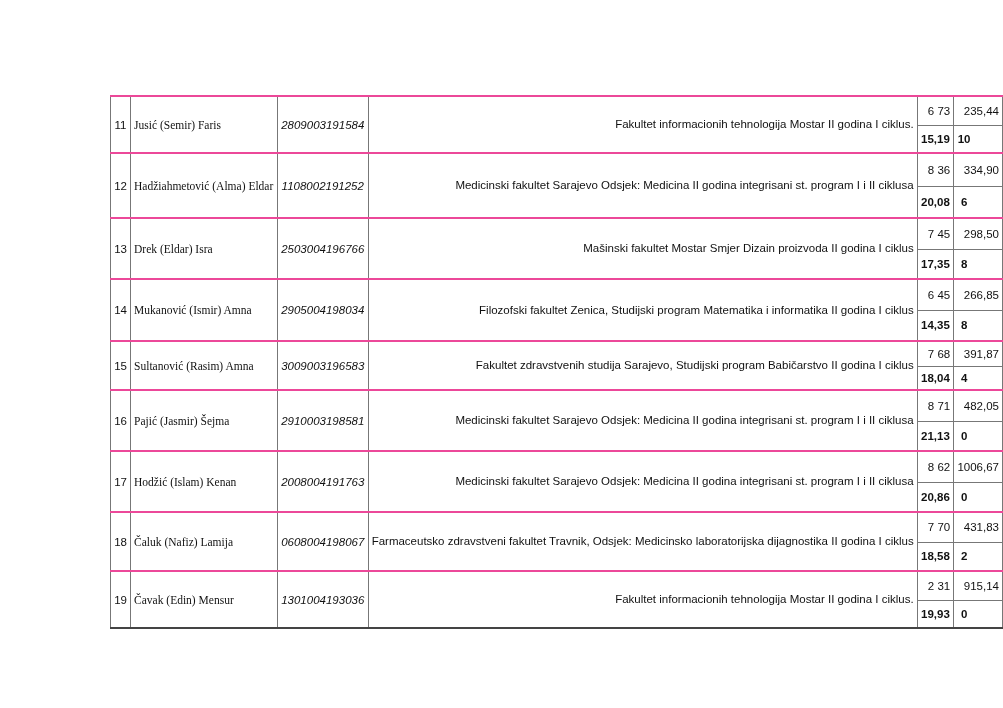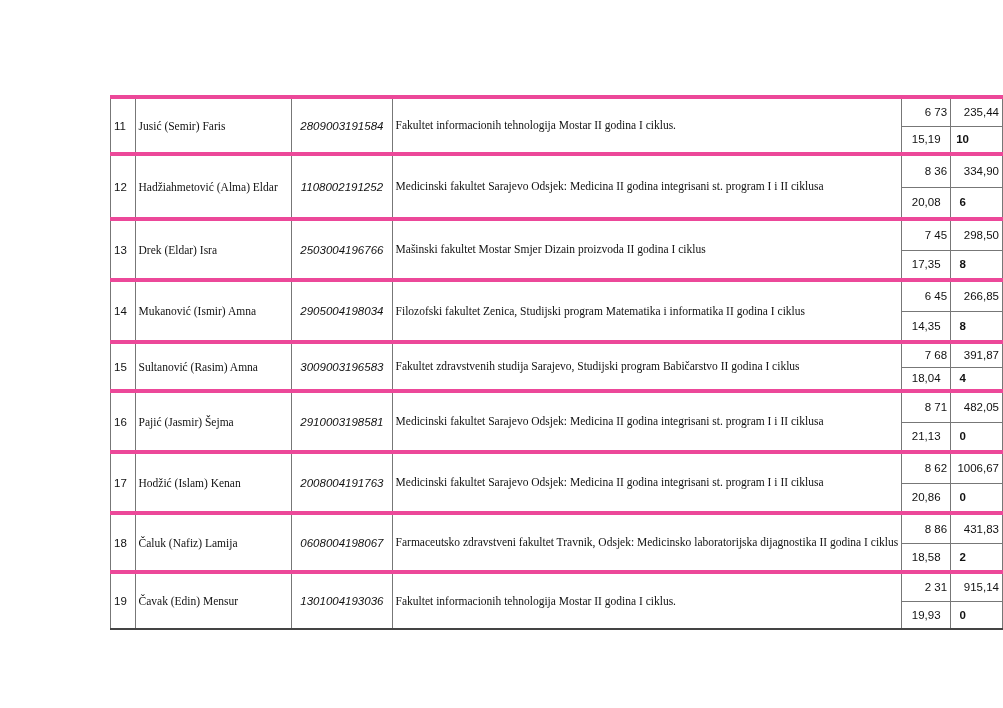--- a/index.html
+++ b/index.html
@@ -12,29 +12,29 @@
       font-size: 11.5px;
     }
     table.grid td {
       border: 1px solid #777;
       padding: 0 3px;
       vertical-align: middle;
       overflow: hidden;
       white-space: nowrap;
     }
     
-    td.c-no    { text-align: left; border-left: 3px double #222; border-right: 3px double #222; }
+    td.c-no    { text-align: center; border-left: 3px double #222; border-right: 3px double #222; }
     td.c-name  { text-align: left; padding-left: 2px; border-right: 3px double #222; font-family: Liberation Serif, serif; }
     td.c-jmbg  { text-align: center; border-right: 3px double #222; font-style: italic; }
-    td.c-fac   { text-align: left; white-space: normal; line-height: 13px; border-right: 3px double #222; font-family: Liberation Serif, serif; }
+    td.c-fac   { text-align: right; white-space: normal; line-height: 13px; border-right: 3px double #222; }
     td.c-a     { text-align: right; padding-right: 10px; border-right: 3px double #222; }
-    td.c-a.bold{ text-align: center; padding-right: 3px; font-weight: normal; margin-left: 30px; }
+    td.c-a.bold{ text-align: center; padding-right: 3px; font-weight: bold; margin-left: 30px; }
     td.c-b     { text-align: right; padding-right: 1px; border-right: 3px double #222; }
     td.c-b.bold{ text-align: center; font-weight: bold; padding-left: 0; padding-right: 28px; }
-    tr.row-top td { border-top: 4px solid #ec4899; }
+    tr.row-top td { border-top: 2px solid #ec4899; }
     table.grid { border-bottom: 2px solid #444; }
   </style>
 </head>
 <body>
 
 <div class="page">
   <table class="grid">
     <colgroup>
       <col style="width:35px">
       <col style="width:180px">
@@ -148,21 +148,21 @@
     <td class="c-a bold">20,86</td>
     <td class="c-b bold">0</td>
 
   </tr>
 
   <tr class="row-top" style="height: 30px;">
     <td class="c-no" rowspan="2">18</td>
     <td class="c-name" rowspan="2">Čaluk (Nafiz) Lamija</td>
     <td class="c-jmbg" rowspan="2">0608004198067</td>
     <td class="c-fac" rowspan="2">Farmaceutsko zdravstveni fakultet Travnik, Odsjek: Medicinsko laboratorijska dijagnostika II godina I ciklus</td>
-    <td class="c-a">8 86</td>
+    <td class="c-a">7 70</td>
     <td class="c-b">431,83</td>
 
   </tr>
   <tr style="height: 29px;">
     <td class="c-a bold">18,58</td>
     <td class="c-b bold">2</td>
 
   </tr>
 
   <tr class="row-top" style="height: 29px;">

